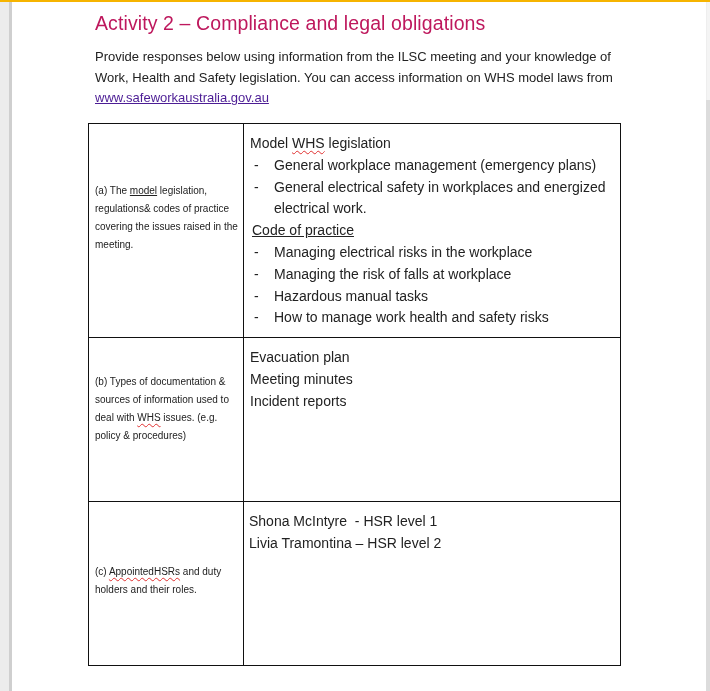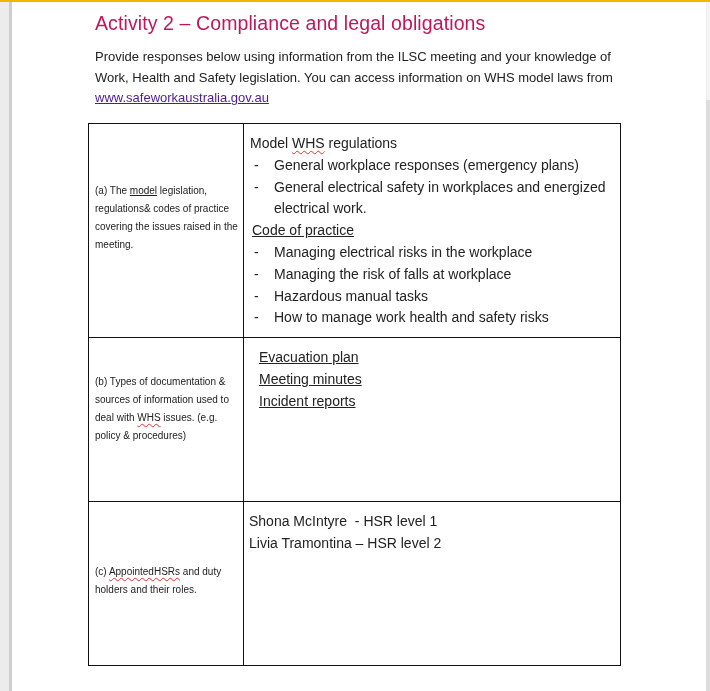--- a/index.html
+++ b/index.html
@@ -74,25 +74,25 @@
   <tbody>
       <tr style="height:214px;">
     <td class="qcell">
       <div class="qtext" style="top:58px;">
         <span>(a) The </span><span class="uline">model</span><span> legislation, regulations&amp; codes of practice covering the issues raised in the meeting.</span>
       </div>
     </td>
     <td class="acell">
       <div class="atext">
         <div>
-          <span>Model </span><span class="spell">WHS</span><span> regulations</span>
+          <span>Model </span><span class="spell">WHS</span><span> legislation</span>
         </div>
         <div class="bullet">
           <span class="dash">-</span>
-          <span class="btxt">General workplace responses (emergency plans)</span>
+          <span class="btxt">General workplace management (emergency plans)</span>
         </div>
         <div class="bullet">
           <span class="dash">-</span>
           <span class="btxt">General electrical safety in workplaces and energized electrical work.</span>
         </div>
         <div class="sub-heading">Code of practice</div>
         <div class="bullet">
           <span class="dash">-</span>
           <span class="btxt">Managing electrical risks in the workplace</span>
         </div>
@@ -112,21 +112,21 @@
     </td>
   </tr>
 
   <tr style="height:164px;">
     <td class="qcell" style="height:163px;">
       <div class="qtext" style="top:35px;">
         <span>(b) Types of documentation &amp; sources of information used to deal with </span><span class="spell">WHS</span><span> issues. (e.g. policy &amp; procedures)</span>
       </div>
     </td>
     <td class="acell">
-      <div class="atext" style="left:15px;text-decoration:underline;">
+      <div class="atext" style="left:6px;">
         <div>Evacuation plan</div>
         <div>Meeting minutes</div>
         <div>Incident reports</div>
       </div>
     </td>
   </tr>
 
   <tr style="height:164px;">
     <td class="qcell" style="height:163px;">
       <div class="qtext" style="top:61px;">

